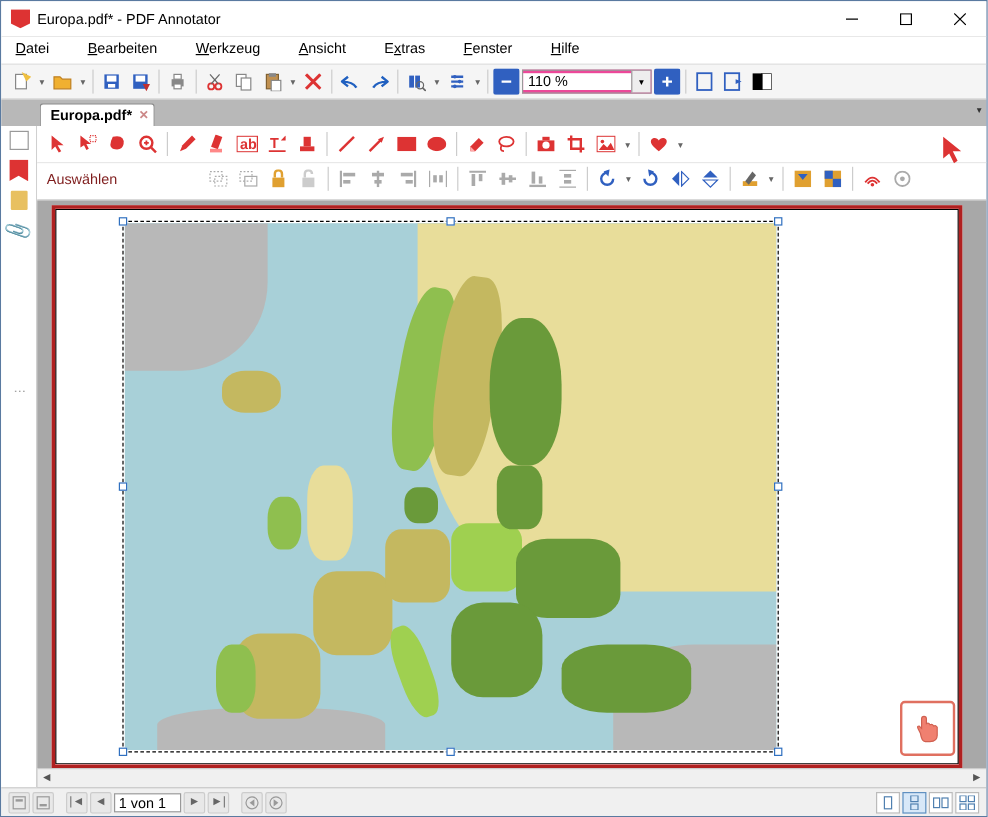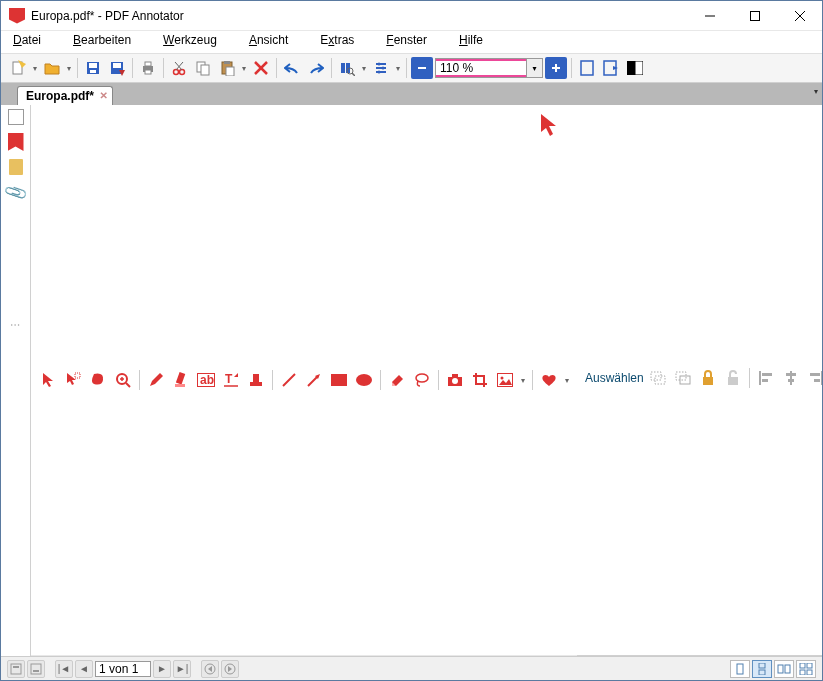--- a/index.html
+++ b/index.html
@@ -11,36 +11,36 @@
 .menubar{height:22px;display:flex;align-items:flex-start;padding:0 6px;gap:20px;background:#fff}
 .menubar span{padding:2px 6px;color:#000}
 .menubar span u{text-decoration:underline}
 .toolbar1{height:30px;display:flex;align-items:center;padding:0 6px;gap:2px;background:#f5f5f5;border-top:1px solid #e0e0e0;border-bottom:1px solid #d0d0d0}
 .tbtn{width:22px;height:22px;display:flex;align-items:center;justify-content:center;border:1px solid transparent;border-radius:2px}
 .sep{width:1px;height:20px;background:#ccc;margin:0 2px}
 .dd{width:8px;display:flex;align-items:center;justify-content:center;color:#666;font-size:8px}
 .zoom-combo{display:flex;align-items:center;border:1px solid #999;background:#ec4899;height:20px}
 .zoom-combo input{border:none;width:90px;padding:0 4px;font-size:12px;outline:none}
 .zoom-combo .arrow{width:16px;height:18px;background:#eee;border-left:1px solid #999;display:flex;align-items:center;justify-content:center;font-size:8px}
-.tabstrip{height:22px;background:#b8b8b8;display:flex;align-items:flex-end;padding-left:16px;position:relative}
+.tabstrip{height:22px;background:#b8b8b8;display:flex;align-items:flex-end;padding-left:32px;position:relative}
 .doctab{background:#fff;border:1px solid #888;border-bottom:none;border-radius:3px 3px 0 0;padding:2px 18px 2px 8px;font-weight:bold;position:relative}
 .doctab .x{position:absolute;right:4px;top:3px;color:#c88;font-size:10px}
 .tabstrip .caret{position:absolute;right:4px;top:4px;color:#333;font-size:8px}
 .workarea{flex:1;display:flex;min-height:0;background:#fff}
 .sidepanel{width:30px;background:#fff;border-right:1px solid #d0d0d0;display:flex;flex-direction:column;align-items:center;padding-top:4px;gap:8px}
 .sidepanel .sq{width:16px;height:16px;border:1px solid #999}
 .sidepanel .bm{width:16px;height:18px;background:#d33;clip-path:polygon(0 0,100% 0,100% 100%,50% 75%,0 100%)}
 .sidepanel .pg{width:14px;height:16px;background:#e8c060;border-radius:1px}
 .sidepanel .clip{color:#888;font-size:16px;transform:rotate(-30deg)}
 .sidepanel .dots{color:#888;writing-mode:vertical-lr;letter-spacing:-2px;margin-top:110px;font-size:10px}
-.main{flex:1;display:flex;flex-direction:row;min-width:0}
+.main{flex:1;display:flex;flex-direction:column;min-width:0}
 .anntoolbar{display:flex;align-items:center;padding:4px 6px;gap:3px;background:#fff;border-bottom:1px solid #e8e8e8;position:relative}
 .anntoolbar .cursor-big{position:absolute;right:18px;top:8px}
 .subtoolbar{display:flex;align-items:center;padding:2px 6px 6px 6px;gap:3px;background:#fff;border-bottom:1px solid #d0d0d0}
-.subtoolbar .label{color:#0c4a6e;padding-left:2px}
+.subtoolbar .label{color:#7f1d1d;margin-right:70px;padding-left:2px}
 .ri{color:#d33}
 .gi{color:#888}
 .canvas-wrap{flex:1;background:#a8a8a8;position:relative;overflow:hidden}
 .page{position:absolute;left:12px;top:4px;right:20px;bottom:16px;background:#fff;border:3px solid #b02020;box-shadow:inset 0 0 0 1px #000}
 .selection{position:absolute;left:56px;top:10px;right:150px;bottom:10px;border:1px dashed #000}
 .handle{position:absolute;width:7px;height:7px;background:#fff;border:1px solid #3070c0}
 .map{position:absolute;left:58px;top:12px;right:152px;bottom:12px;background:#a8d0d8;overflow:hidden}
 .mappart{position:absolute}
 .hscroll{position:absolute;left:0;right:0;bottom:0;height:16px;background:#f0f0f0;border-top:1px solid #ccc;display:flex;align-items:center}
 .hscroll .arrow{width:16px;height:14px;display:flex;align-items:center;justify-content:center;color:#555;font-size:10px}

